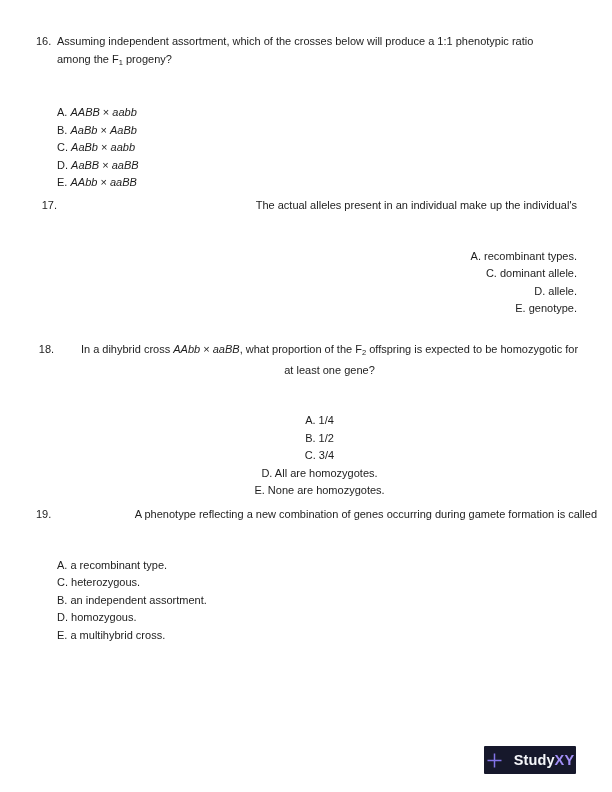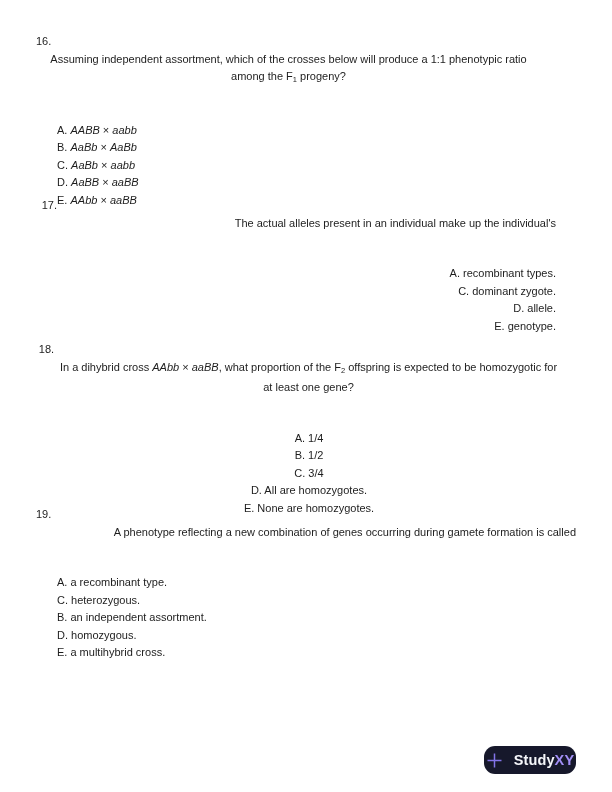--- a/index.html
+++ b/index.html
@@ -10,47 +10,47 @@
     height: 792px;
     margin: 0 auto;
     background: #ffffff;
     font-family: "Liberation Sans", "DejaVu Sans", sans-serif;
     font-size: 11px;
     line-height: 17.5px;
     color: #1d1d1d;
     overflow: hidden;
   }
   .question { position: absolute; left: 36px; }
-  .q-head { display: flex; align-items: flex-start; flex-direction: column; }
+  .q-head { display: flex; align-items: flex-start; }
   .q-num { flex: none; width: 21px; }
   .q-text { display: block; }
   .options { margin-top: 33px; margin-left: 21px; }
   .option { line-height: 17.5px; white-space: nowrap; }
   .it { font-style: italic; }
   .sub { font-size: 7.5px; vertical-align: -2px; }
 
   
-  #q16 .q-text { width: 505px; text-align: center; }
+  #q16 .q-text { width: 505px; }
   #q17 .q-text { width: 520px; }
   #q18 .q-text { width: 505px; margin-left: 20px; }
   #q19 .q-text { width: 540px; text-align: right; }
 
   #q16 { top: 33px; }
   #q17 { top: 197px; text-align: right; }
   #q18 { top: 341px; text-align: center; }
   #q19 { top: 506px; }
 
   .logo-badge {
     position: absolute;
     left: 484px;
     top: 746px;
     width: 92px;
     height: 28px;
     background: #16182b;
-    border-radius: 11px;
+    border-radius: 1px;
     display: flex;
     align-items: center;
     justify-content: center;
     gap: 11px;
   }
   .logo-plus { display: flex; align-items: center; }
   .logo-text {
     font-size: 14.5px;
     font-weight: 700;
     letter-spacing: 0.1px;
@@ -78,21 +78,21 @@
     </div>
   </section>
 
   <section class="question" id="q17">
     <div class="q-head">
       <span class="q-num">17.</span>
       <span class="q-text"><span>The actual alleles present in an individual make up the individual's</span></span>
     </div>
     <div class="options">
       <div class="option"><span>A. recombinant types.</span></div>
-      <div class="option"><span>C. dominant zygote.</span></div>
+      <div class="option"><span>C. dominant allele.</span></div>
       <div class="option"><span>D. allele.</span></div>
       <div class="option"><span>E. genotype.</span></div>
     </div>
   </section>
 
   <section class="question" id="q18">
     <div class="q-head">
       <span class="q-num">18.</span>
       <span class="q-text"><span>In a dihybrid cross </span><span class="it">AAbb</span><span> × </span><span class="it">aaBB</span><span>, what proportion of the F</span><span class="sub">2</span><span> offspring is expected to be homozygotic for at least one gene?</span></span>
     </div>

